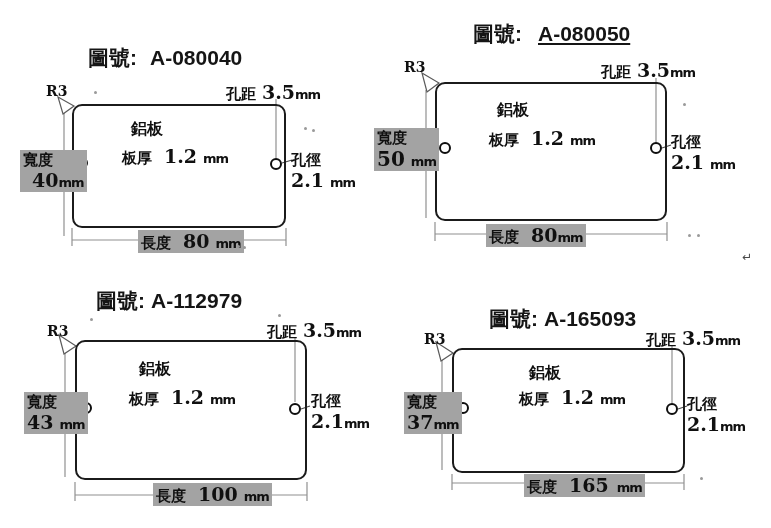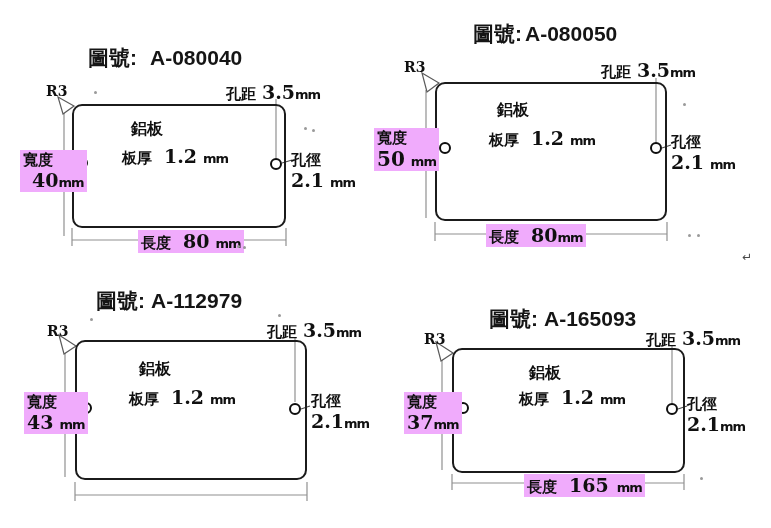--- a/index.html
+++ b/index.html
@@ -4,29 +4,29 @@
 <style>
   html,body{margin:0;padding:0;background:#fff;}
   #canvas{position:relative;width:771px;height:528px;background:#ffffff;overflow:hidden;
           font-family:"DejaVu Serif",serif;color:#101010;}
   #linework{position:absolute;left:0;top:0;z-index:1;}
   .panel{position:absolute;left:0;top:0;width:771px;height:528px;z-index:2;}
   .pos{position:absolute;white-space:nowrap;line-height:1.2;}
   .title{font-family:"Liberation Sans",sans-serif;font-weight:700;font-size:21px;color:#151515;}
   .title .code{margin-left:6px;}
   .t1 .code{margin-left:13px;}
-  .t2 .code{margin-left:3px;}
+  .t2 .code{margin-left:16px;text-decoration:underline;}
   .plate{position:absolute;border:2.6px solid #1b1b1b;border-radius:10px;background:transparent;box-sizing:border-box;}
   .hole{position:absolute;width:12px;height:12px;border:2.2px solid #0e0e0e;border-radius:50%;
         background:#fff;box-sizing:border-box;}
   .cjk{font-weight:700;font-size:15px;text-align:right;}
   .num{font-weight:700;font-size:19px;}
   .big{font-size:20px;}
   .unit{font-family:"DejaVu Sans",sans-serif;font-weight:800;font-size:13px;letter-spacing:-1px;} .g6{margin-left:6px;} .g8{margin-left:8px;} .g12{margin-left:12px;}
-  .mask{background:#f0abfc;padding:0 3px;}
+  .mask{background:#a3a3a3;padding:0 3px;}
   .indent{margin-left:9px;}
   .speck{position:absolute;width:3px;height:3px;background:#9a9a9a;border-radius:50%;z-index:2;}
   .retmark{position:absolute;font-family:"DejaVu Sans",sans-serif;font-size:12px;color:#4a4a4a;z-index:2;}
 </style>
 </head>
 <body>
 
 <div id="canvas">
 
   <svg id="linework" width="771" height="528" viewBox="0 0 771 528">
@@ -140,20 +140,23 @@
       <span class="cjk">板厚</span><span class="num g12">1.2</span><span class="unit g6">mm</span>
     </div>
     <div class="pos mask" style="left:24px;top:392px">
       <span class="cjk">寬度</span><br>
       <span><span class="num">43</span><span class="unit g6">mm</span></span>
     </div>
     <div class="pos" style="left:311px;top:391px">
       <span class="cjk">孔徑</span><br>
       <span class="num">2.1</span><span class="unit">mm</span>
     </div>
+    <div class="pos mask" style="left:153px;top:483px">
+      <span class="cjk">長度</span><span class="num g12">100</span><span class="unit g6">mm</span>
+    </div>
   </section>
 
   <section class="panel">
     <div class="pos title" style="left:489px;top:306px">
       <span>圖號:</span><span class="code">A-165093</span>
     </div>
     <div class="plate" style="left:452px;top:348px;width:233px;height:125px"></div>
     <div class="hole" style="left:457px;top:402px"></div>
     <div class="hole" style="left:666px;top:403px"></div>
     <div class="pos cjk" style="left:424px;top:331px;font-size:14px">R3</div>

